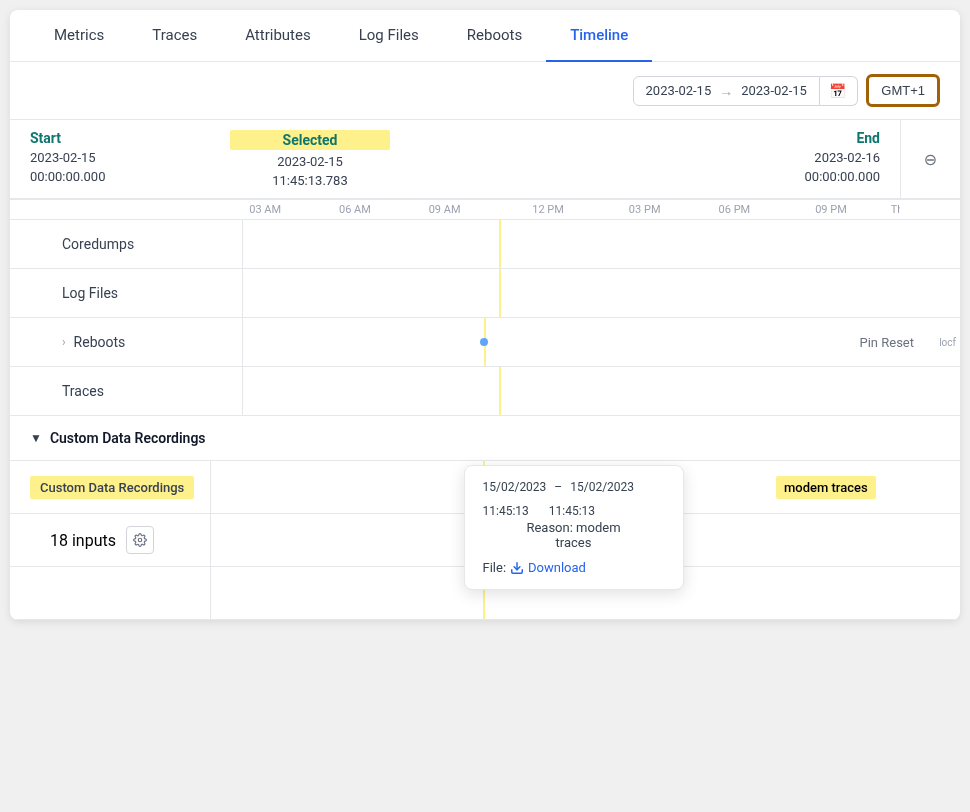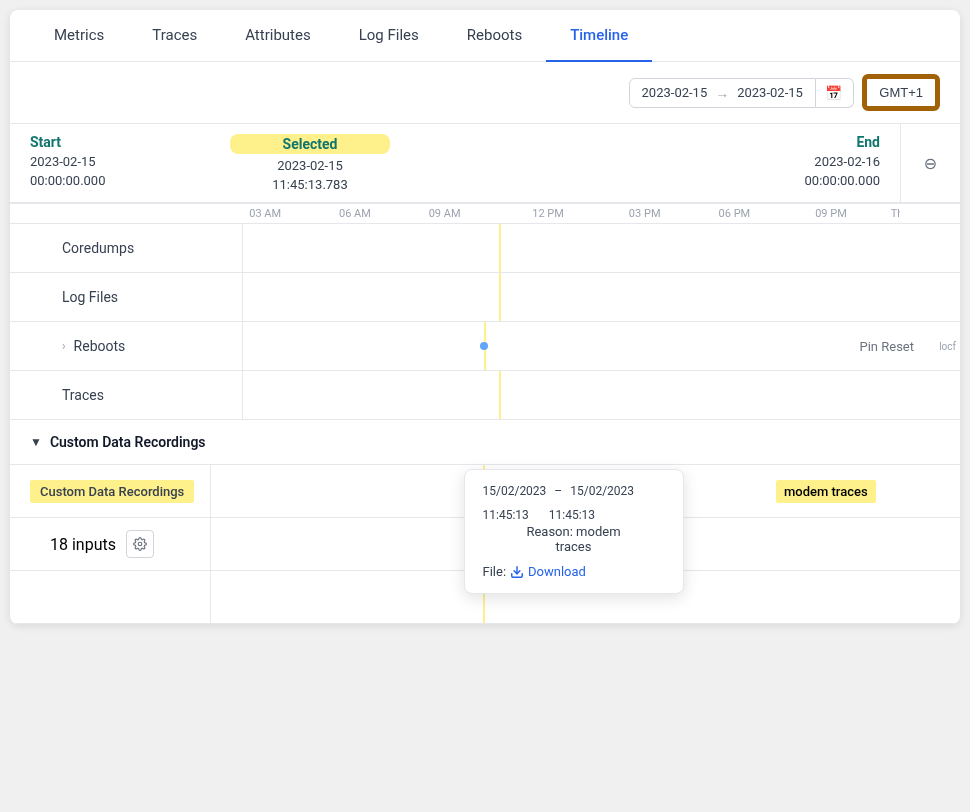--- a/index.html
+++ b/index.html
@@ -70,21 +70,21 @@
       border: 1px solid #d1d5db;
       border-left: none;
       border-radius: 0 6px 6px 0;
       padding: 6px 10px;
       background: #fff;
       cursor: pointer;
       color: #6b7280;
       font-size: 14px;
     }
     .timezone-btn {
-      border: 5px solid #a16207;
+      border: 3px solid #a16207;
       border-radius: 6px;
       padding: 6px 12px;
       background: #fff;
       cursor: pointer;
       font-size: 13px;
       color: #374151;
       margin-left: 8px;
     }
 
     
@@ -129,21 +129,21 @@
       color: #6b7280;
     }
     .time-label-header {
       font-weight: 700;
       font-size: 14px;
       color: #0f766e;
     }
     .time-label-header.selected-highlight {
       background: #fef08a;
       padding: 2px 8px;
-      border-radius: 8px;
+      border-radius: 2px;
     }
     .time-value {
       font-size: 13px;
       color: #374151;
       margin-top: 4px;
     }
 
     
     .timeline-axis {
       display: flex;

